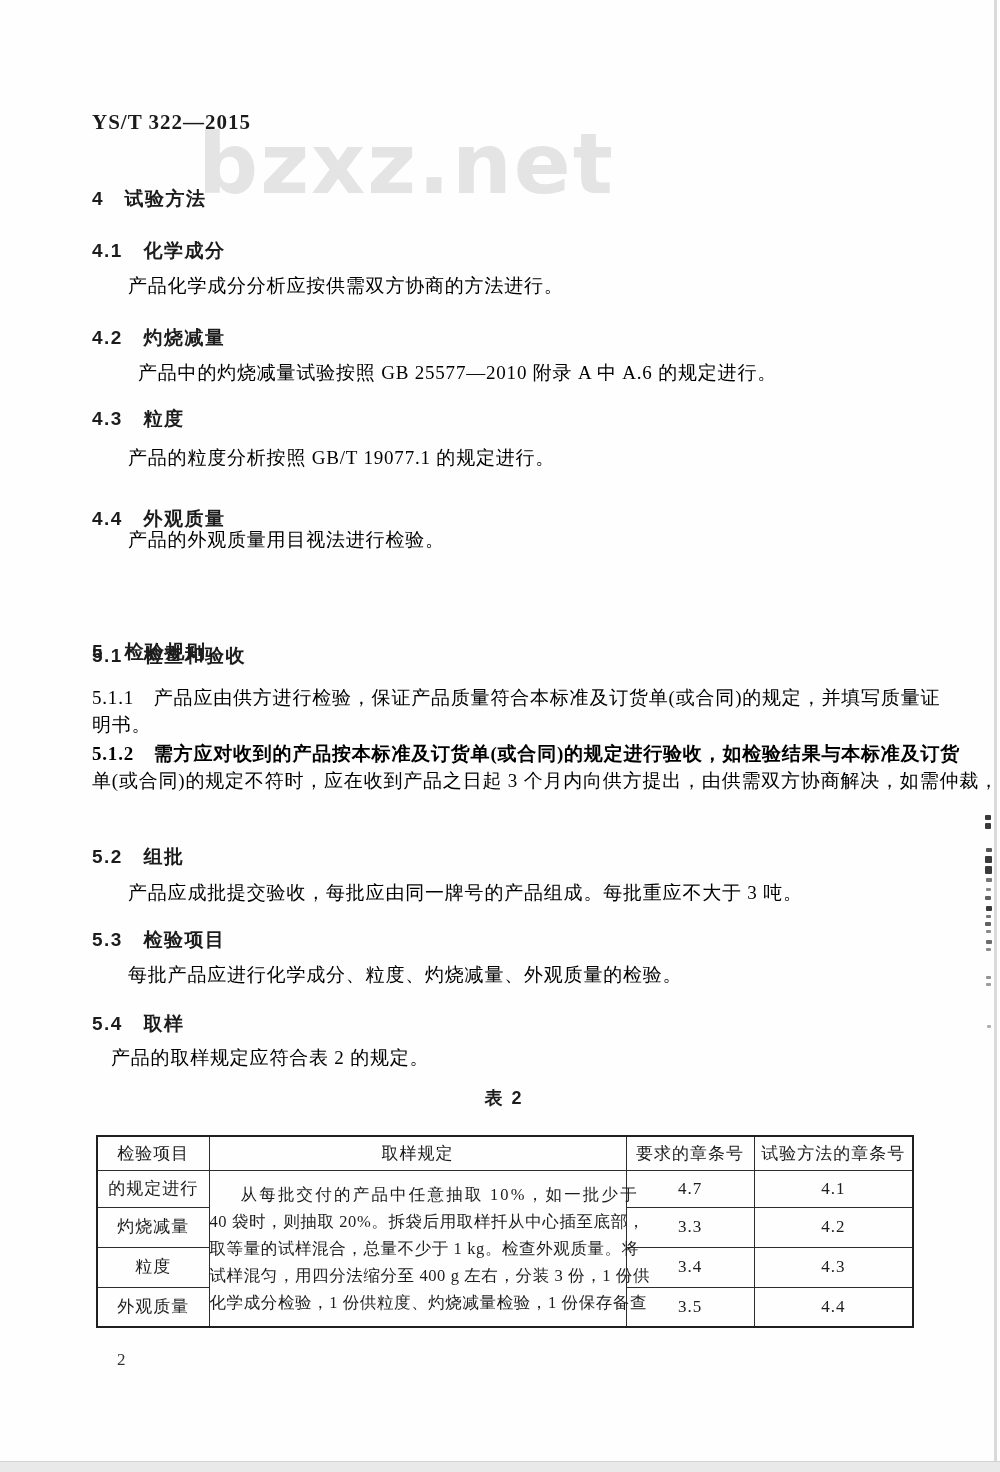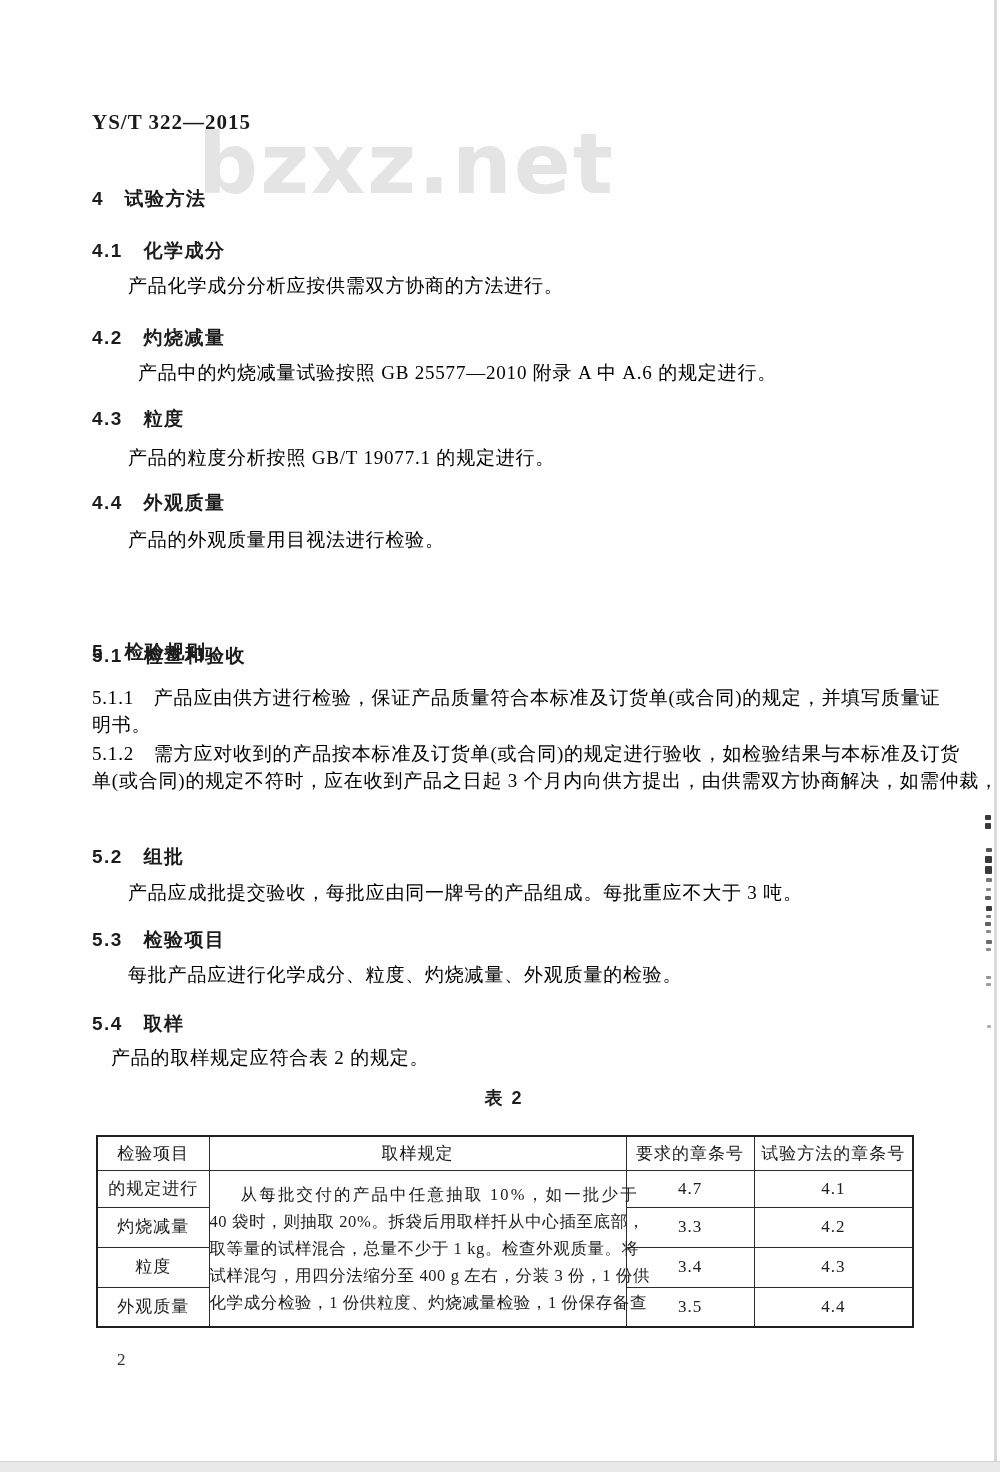--- a/index.html
+++ b/index.html
@@ -37,29 +37,29 @@
 
   <div class="abs h" style="left:92px;top:239px;">4.1　化学成分</div>
   <div class="abs b" style="left:128px;top:274px;">产品化学成分分析应按供需双方协商的方法进行。</div>
 
   <div class="abs h" style="left:92px;top:326px;">4.2　灼烧减量</div>
   <div class="abs b" style="left:128px;top:361px;margin-left:10px;">产品中的灼烧减量试验按照 GB 25577—2010 附录 A 中 A.6 的规定进行。</div>
 
   <div class="abs h" style="left:92px;top:407px;">4.3　粒度</div>
   <div class="abs b" style="left:128px;top:446px;">产品的粒度分析按照 GB/T 19077.1 的规定进行。</div>
 
-  <div class="abs h" style="left:92px;top:491px;">4.4　外观质量</div>
+  <div class="abs h" style="left:92px;top:507px;">4.4　外观质量</div>
   <div class="abs b" style="left:128px;top:528px;">产品的外观质量用目视法进行检验。</div>
 
   <div class="abs h" style="left:92px;top:593px;margin-top:47px;">5　检验规则</div>
 
   <div class="abs h" style="left:92px;top:644px;">5.1　检查和验收</div>
   <div class="abs b" style="left:92px;top:686px;">5.1.1　产品应由供方进行检验，保证产品质量符合本标准及订货单(或合同)的规定，并填写质量证</div>
   <div class="abs b" style="left:92px;top:713px;">明书。</div>
-  <div class="abs b" style="left:92px;top:742px;">5.1.2　需方应对收到的产品按本标准及订货单(或合同)的规定进行验收，如检验结果与本标准及订货</div>
+  <div class="abs b" style="left:92px;top:742px;font-weight:bold;">5.1.2　需方应对收到的产品按本标准及订货单(或合同)的规定进行验收，如检验结果与本标准及订货</div>
   <div class="abs b" style="left:92px;top:769px;">单(或合同)的规定不符时，应在收到产品之日起 3 个月内向供方提出，由供需双方协商解决，如需仲裁，</div>
 
   <div class="abs h" style="left:92px;top:845px;">5.2　组批</div>
   <div class="abs b" style="left:128px;top:881px;">产品应成批提交验收，每批应由同一牌号的产品组成。每批重应不大于 3 吨。</div>
 
   <div class="abs h" style="left:92px;top:928px;">5.3　检验项目</div>
   <div class="abs b" style="left:128px;top:963px;">每批产品应进行化学成分、粒度、灼烧减量、外观质量的检验。</div>
 
   <div class="abs h" style="left:92px;top:1012px;">5.4　取样</div>
   <div class="abs b" style="left:111px;top:1046px;text-align:center;">产品的取样规定应符合表 2 的规定。</div>

